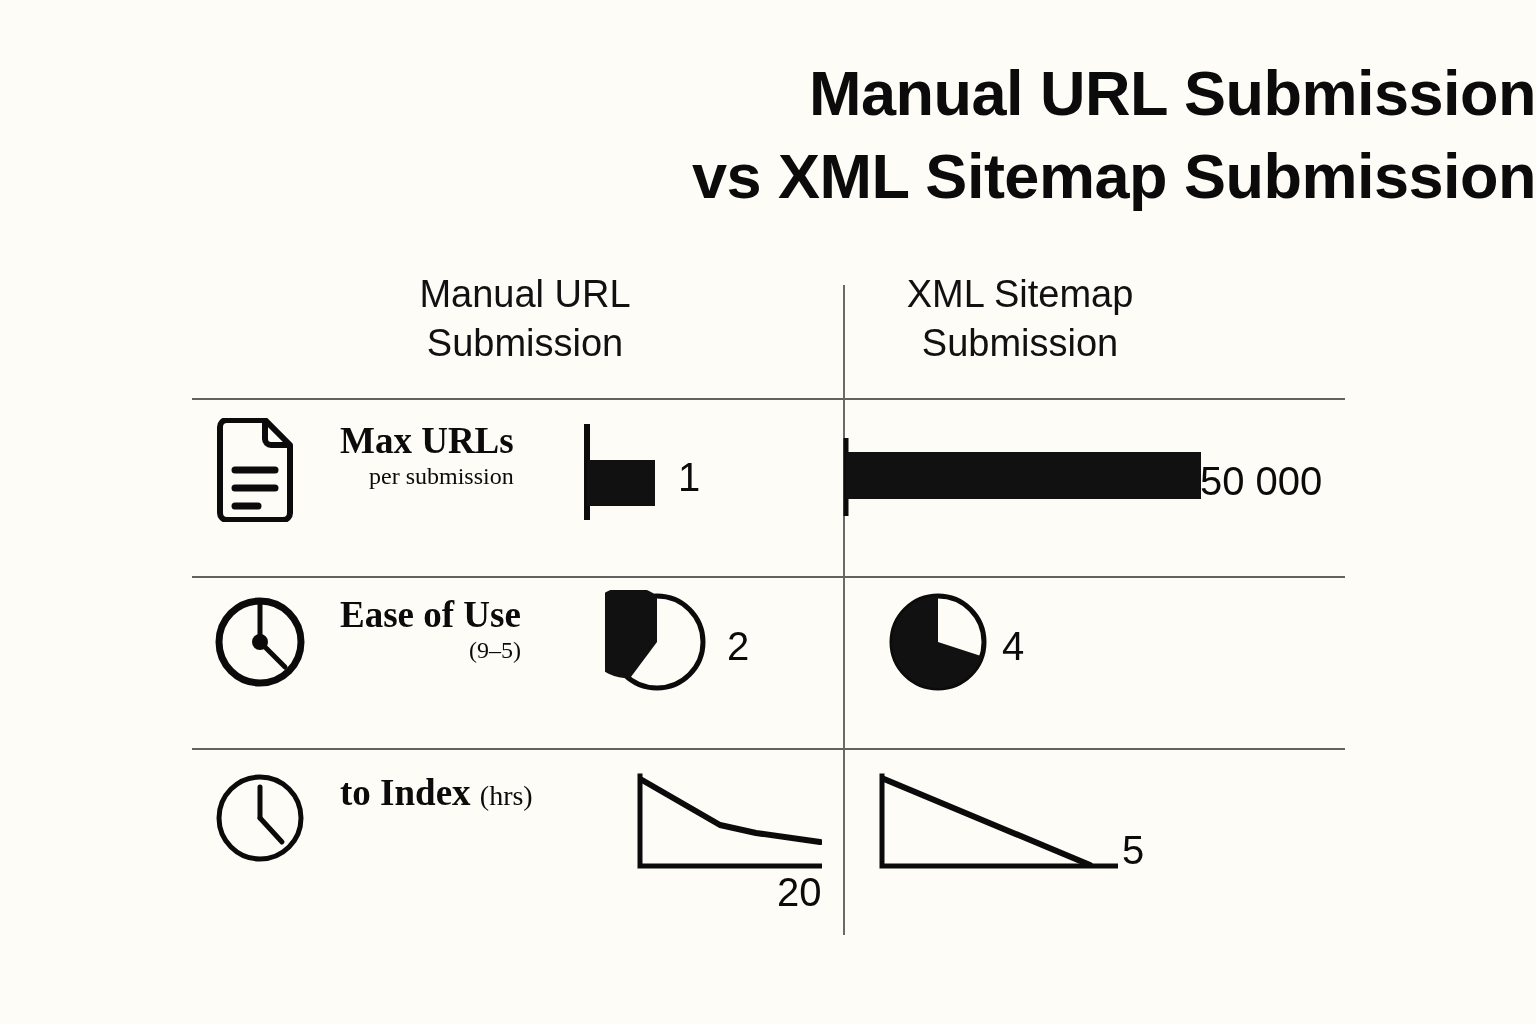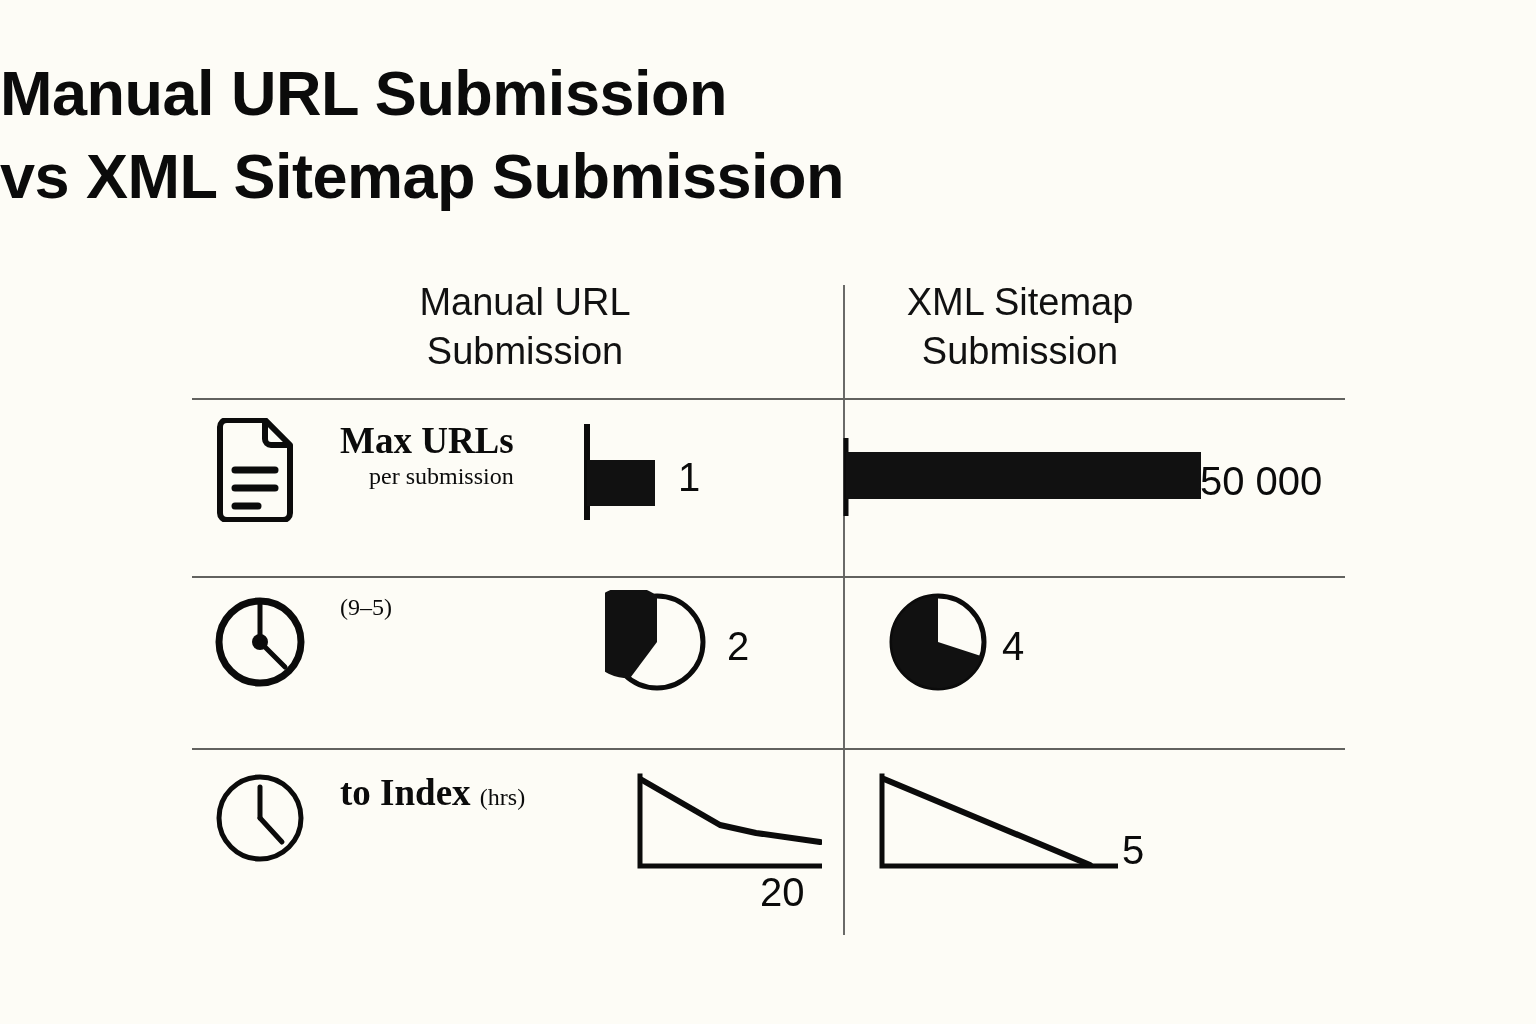--- a/index.html
+++ b/index.html
@@ -15,21 +15,21 @@
     overflow: hidden;
     position: relative;
   }
 
   
   #title-block {
     position: absolute;
     left: 0;
     top: 52px;
     width: 1536px;
-    text-align: left;
+    text-align: right;
   }
   #title-block .title-line {
     font-size: 63px;
     font-weight: bold;
     line-height: 1.32;
     letter-spacing: -0.5px;
     color: #0B0B0B;
   }
 
   
@@ -50,21 +50,20 @@
     height: 125px;
   }
   .col-header {
     position: absolute;
     top: 0;
     width: 480px;
     text-align: center;
     font-size: 38px;
     line-height: 1.28;
     color: #111111;
-    margin-top: 8px;
   }
   #header-left  { left: 93px; }
   #header-right { left: 588px; }
 
   
   #vertical-divider {
     position: absolute;
     left: 651px;
     top: 15px;
     width: 2px;
@@ -111,21 +110,21 @@
     white-space: nowrap;
   }
   .label-sub {
     font-size: 24px;
     font-weight: normal;
     line-height: 1.15;
     white-space: nowrap;
     text-align: right;
   }
   .label-inline {
-    font-size: 24px;
+    font-size: 28px;
     font-weight: normal;
   }
 
   .viz {
     position: absolute;
   }
   .value {
     position: absolute;
     font-size: 40px;
     color: #0B0B0B;
@@ -145,21 +144,21 @@
   #row-2 .row-label { top: 18px; }
   #viz-left-2  { left: 413px; top: 14px; }
   #value-left-2 { left: 535px; top: 48px; }
   #viz-right-2 { left: 694px; top: 14px; }
   #value-right-2 { left: 810px; top: 48px; }
 
   
   #row-3 .row-icon  { top: 22px; }
   #row-3 .row-label { top: 24px; }
   #viz-left-3  { left: 444px; top: 22px; }
-  #value-left-3 { left: 568px; top: 122px; text-align: right; }
+  #value-left-3 { left: 585px; top: 122px; text-align: right; }
   #viz-right-3 { left: 686px; top: 22px; }
   #value-right-3 { left: 930px; top: 80px; }
 </style>
 </head>
 <body>
 
 <div id="title-block">
   <div class="title-line">Manual URL Submission</div>
   <div class="title-line">vs XML Sitemap Submission</div>
 </div>
@@ -222,20 +221,21 @@
     <div class="row-icon">
       <svg width="96" height="96" viewBox="0 0 96 96">
         <circle cx="48" cy="48" r="41" fill="none" stroke="#0B0B0B" stroke-width="7"></circle>
         <circle cx="48" cy="48" r="8" fill="#0B0B0B"></circle>
         <line x1="48" y1="48" x2="48" y2="10" stroke="#0B0B0B" stroke-width="5" stroke-linecap="round"></line>
         <line x1="48" y1="48" x2="73" y2="73" stroke="#0B0B0B" stroke-width="5" stroke-linecap="round"></line>
       </svg>
     </div>
 
     <div class="row-label">
+      <div class="label-main">Ease of Use</div>
       <div class="label-sub">(9–5)</div>
     </div>
 
     <div class="viz" id="viz-left-2">
       <svg width="104" height="104" viewBox="0 0 104 104">
         <circle cx="52" cy="52" r="46" fill="#FDFCF6" stroke="#0B0B0B" stroke-width="5"></circle>
         <path d="M52 52 L52 6 A46 46 0 1 0 24.96 88.2 Z" fill="#111111"></path>
       </svg>
     </div>
     <div class="value" id="value-left-2">2</div>

